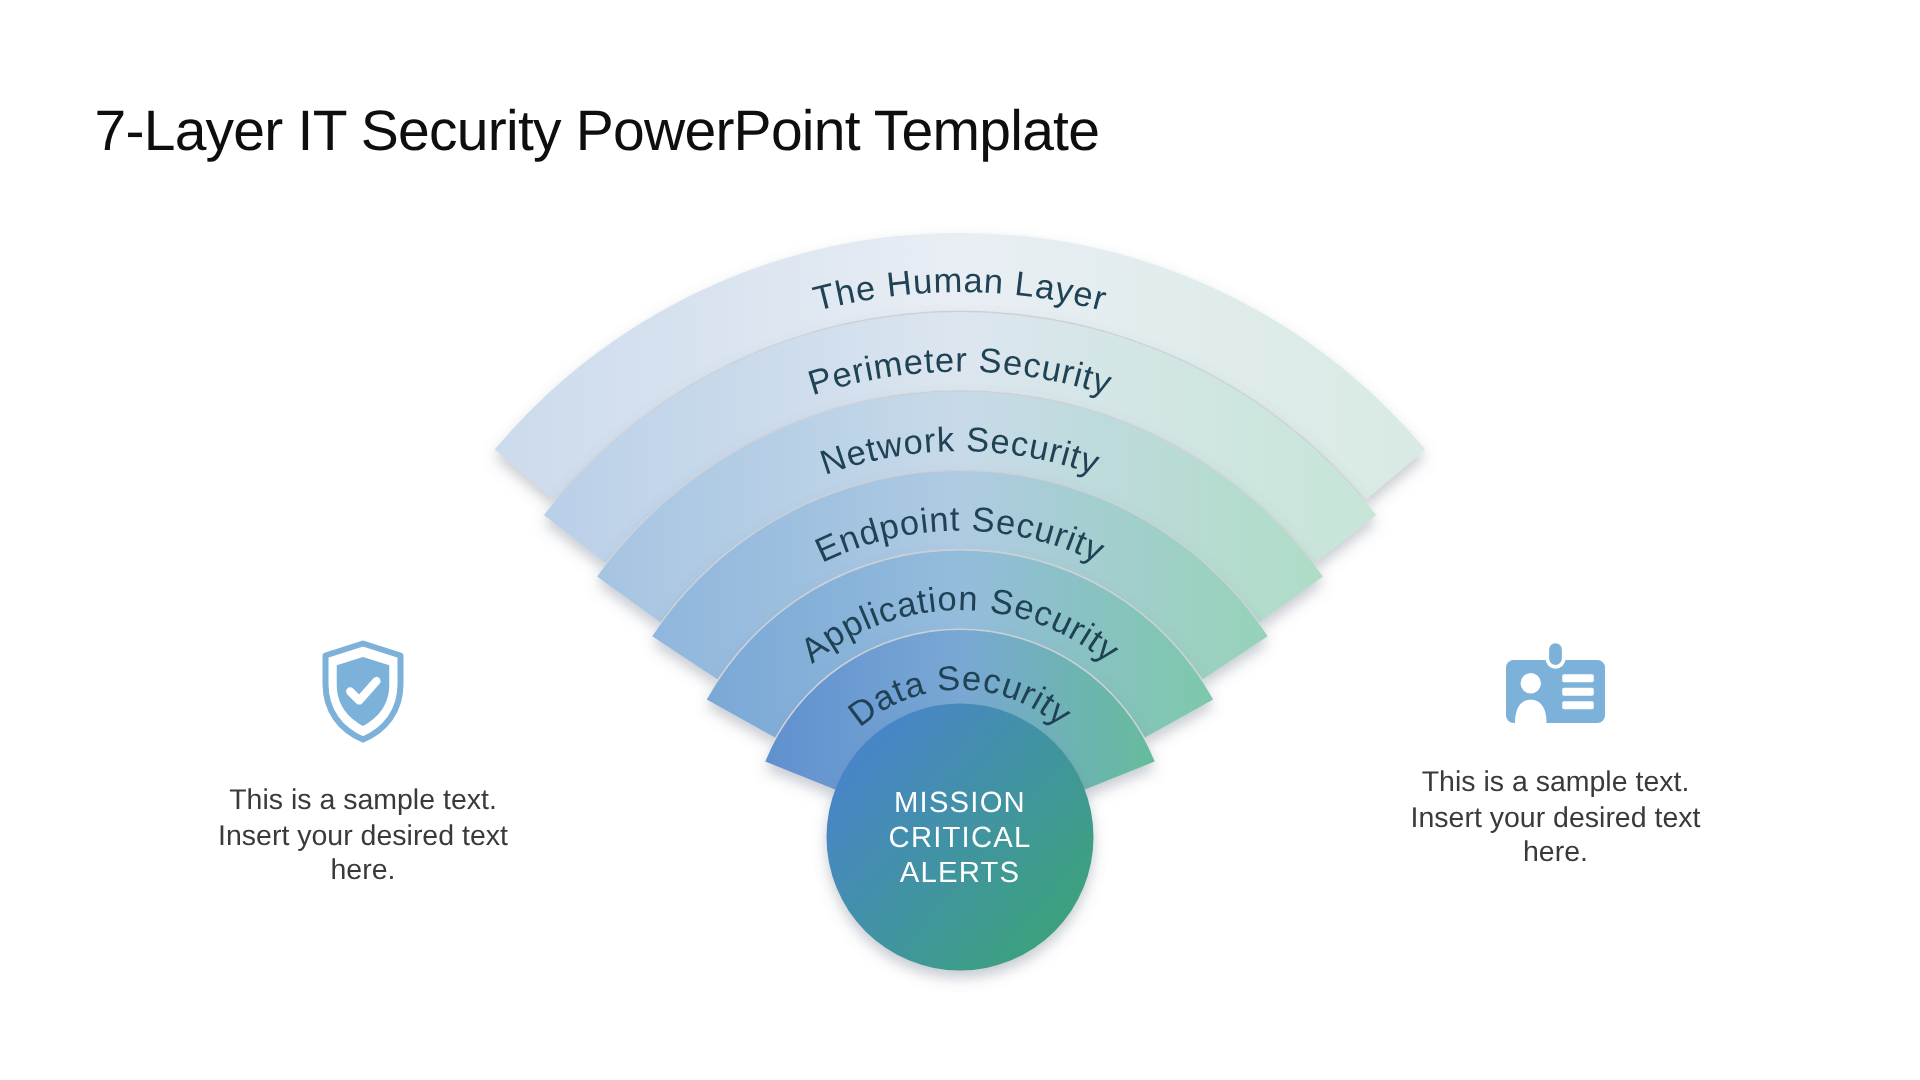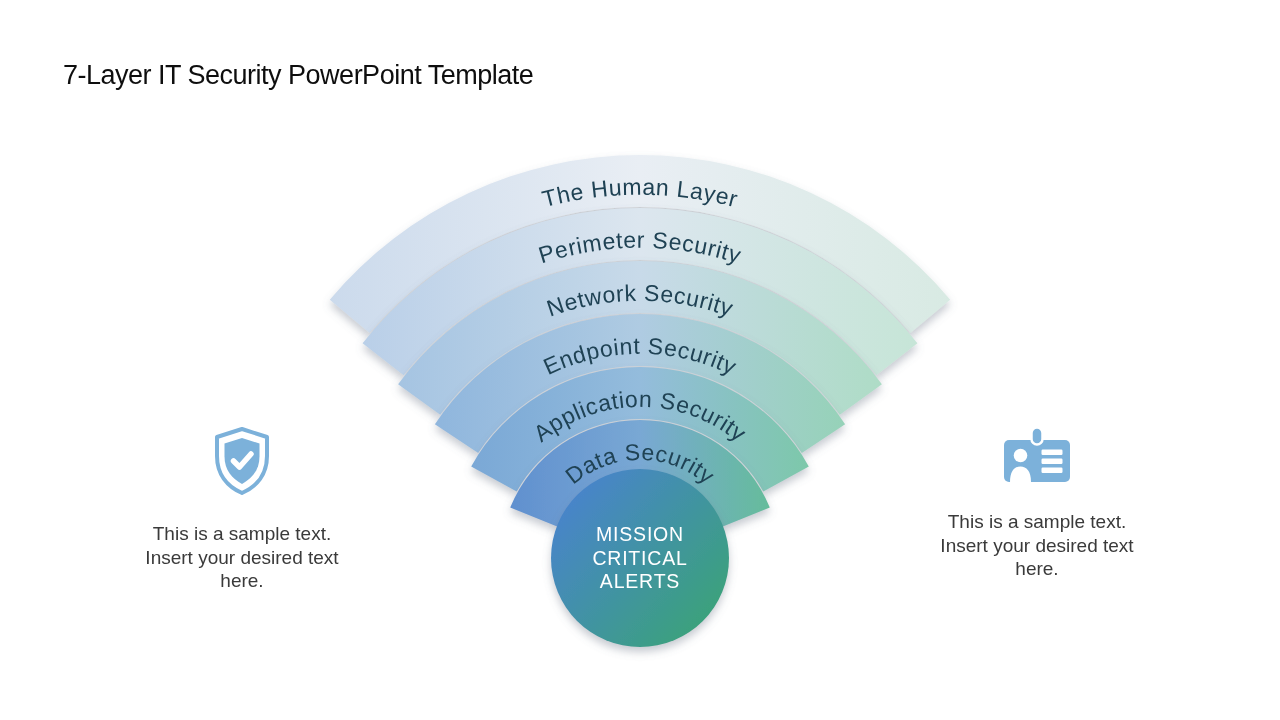--- a/index.html
+++ b/index.html
@@ -5,21 +5,21 @@
   html,body{margin:0;padding:0;}
   body{
     width:1280px;height:720px;overflow:hidden;
     background:#ffffff;
     font-family:"Liberation Sans","DejaVu Sans",sans-serif;
     position:relative;
   }
   .slide{position:absolute;inset:0;background:#ffffff;}
   .title{
     position:absolute;left:63px;top:42px;
-    font-size:27px;font-weight:400;color:#0e0e0e;
+    font-size:38px;font-weight:400;color:#0e0e0e;
     letter-spacing:-0.5px;white-space:nowrap;
   }
   .diagram{position:absolute;left:0;top:0;width:1280px;height:720px;}
   .arc-label{font-size:23px;letter-spacing:0.6px;font-weight:400;}
   .center-label{font-size:19.5px;letter-spacing:0.8px;font-weight:400;}
   .callout{
     position:absolute;width:264px;text-align:center;
   }
   .callout-icon{display:block;margin:0 auto;}
   .callout-text{

